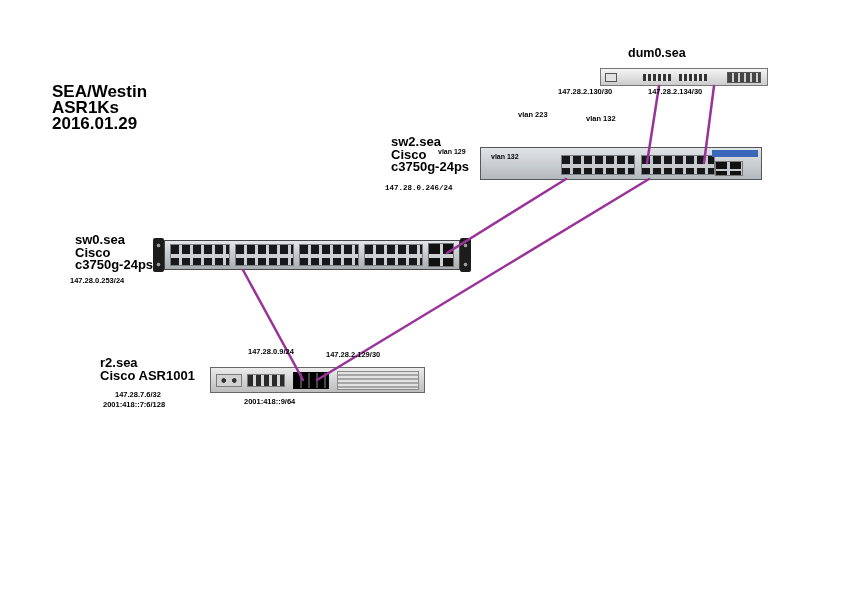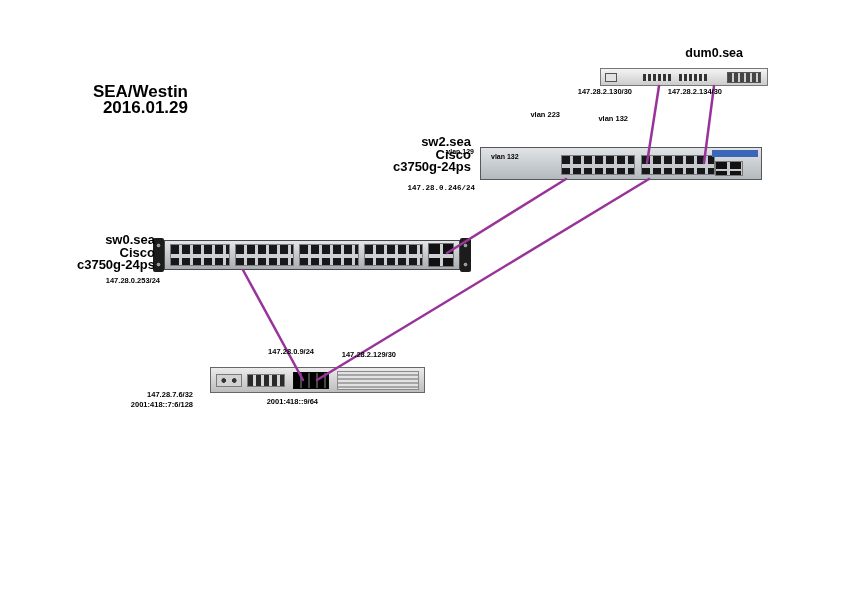--- a/index.html
+++ b/index.html
@@ -2,21 +2,21 @@
 <html><head>
 <meta charset="utf-8">
 <style>
   * { margin:0; padding:0; box-sizing:border-box; }
   html,body { background:#fff; }
   body { font-family:"Liberation Sans", sans-serif; }
 
   .canvas { position:relative; width:842px; height:595px; background:#fff; overflow:hidden; }
 
   
-  .lbl { position:absolute; font-weight:bold; color:#000; text-align:right; z-index:3; white-space:nowrap; }
+  .lbl { position:absolute; font-weight:bold; color:#000; text-align:left; z-index:3; white-space:nowrap; }
   .lbl div { white-space:nowrap; }
   .big   { font-size:17px; line-height:16px; }
   .name  { font-size:13px; line-height:12.5px; }
   .tiny  { font-size:7.5px; line-height:9px; }
   .vtiny { font-size:7px;  line-height:8px; }
 
   
   svg.links { position:absolute; left:0; top:0; width:842px; height:595px; z-index:2; pointer-events:none; }
   .link-line { stroke:#993399; stroke-width:2.5; stroke-linecap:round; }
 
@@ -127,20 +127,21 @@
   <svg class="links">
     <line class="link-line" x1="659" y1="86" x2="647" y2="163" stroke="#993399"></line>
     <line class="link-line" x1="714" y1="86" x2="704" y2="163" stroke="#993399"></line>
     <line class="link-line" x1="566" y1="179" x2="447" y2="253" stroke="#993399"></line>
     <line class="link-line" x1="649" y1="179" x2="317" y2="380" stroke="#993399"></line>
     <line class="link-line" x1="243" y1="270" x2="303" y2="380" stroke="#993399"></line>
   </svg>
 
   <div class="lbl big" style="left:52px; top:84px; width:136px;">
     <div>SEA/Westin</div>
+    <div>ASR1Ks</div>
     <div>2016.01.29</div>
   </div>
 
   <div class="lbl" style="left:628px; top:46px; width:115px; font-size:12.5px;">dum0.sea</div>
   <div class="lbl tiny" style="left:558px; top:87px; width:74px;">147.28.2.130/30</div>
   <div class="lbl tiny" style="left:648px; top:87px; width:74px;">147.28.2.134/30</div>
 
   <div class="lbl tiny" style="left:518px; top:110px; width:42px;">vlan 223</div>
   <div class="lbl tiny" style="left:586px; top:114px; width:42px;">vlan 132</div>
 
@@ -152,20 +153,24 @@
   <div class="lbl vtiny" style="left:438px; top:148px; width:36px;">vlan 129</div>
   <div class="lbl tiny" style="left:385px; top:184px; width:90px;font-family:Liberation Mono, monospace;">147.28.0.246/24</div>
 
   <div class="lbl name" style="left:75px; top:234px; width:80px;">
     <div>sw0.sea</div>
     <div>Cisco</div>
     <div>c3750g-24ps</div>
   </div>
   <div class="lbl tiny" style="left:70px; top:276px; width:90px;">147.28.0.253/24</div>
 
-  <div class="lbl tiny" style="left:103px; top:390px; width:90px;">147.28.7.6/32</div>
+  <div class="lbl name" style="left:100px; top:357px; width:95px;">
+    <div>r2.sea</div>
+    <div>Cisco ASR1001</div>
+  </div>
+  <div class="lbl tiny" style="left:115px; top:390px; width:90px;">147.28.7.6/32</div>
   <div class="lbl tiny" style="left:103px; top:400px; width:90px;">2001:418::7:6/128</div>
 
   <div class="lbl tiny" style="left:248px; top:347px; width:66px;">147.28.0.9/24</div>
   <div class="lbl tiny" style="left:244px; top:356px; width:74px;margin-top:41px;">2001:418::9/64</div>
   <div class="lbl tiny" style="left:326px; top:350px; width:70px;">147.28.2.129/30</div>
 
 </div>
 
 </body></html>

